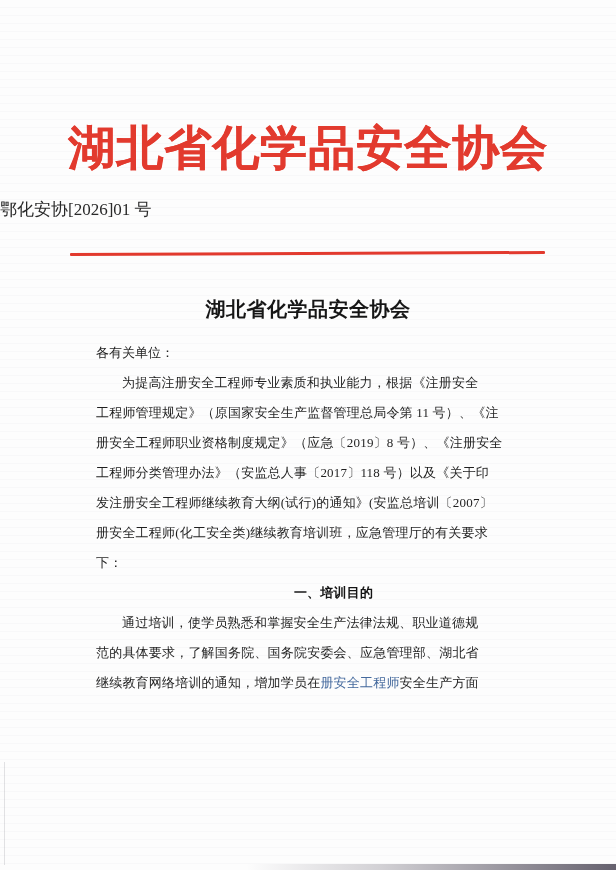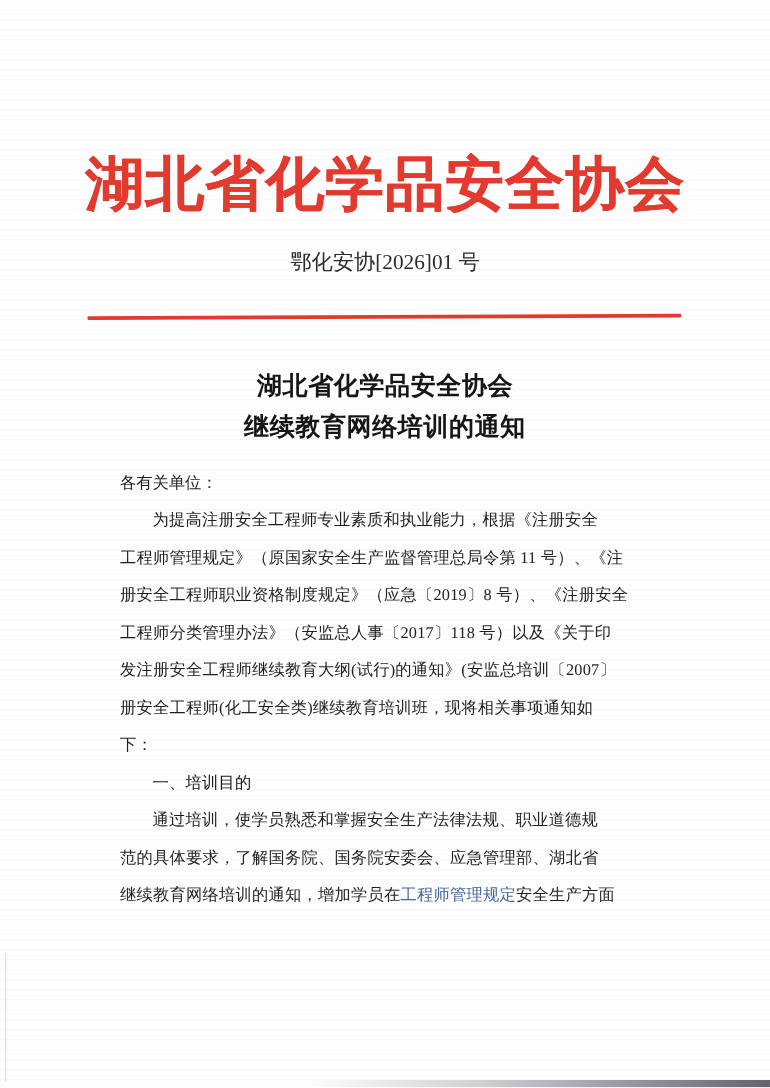--- a/index.html
+++ b/index.html
@@ -24,21 +24,20 @@
     font-size: 47px;
     line-height: 60px;
     font-weight: bold;
     letter-spacing: 1px;
     color: var(--accent-red, #e23a2e);
     white-space: nowrap;
     text-shadow: 0.5px 0 0 var(--accent-red, #e23a2e);
   }
   .doc-number {
     margin-top: 22px;
-    text-align: center;
     font-size: 17px;
     line-height: 20px;
     color: #2a2a2a;
     white-space: nowrap;
   }
   .divider {
     margin: 32px 71px 0 70px;
     height: 3px;
     background: var(--accent-red, #e23a2e);
     transform: rotate(-0.25deg);
@@ -63,21 +62,21 @@
   .salutation {
     line-height: 30px;
     white-space: nowrap;
   }
   .body-line {
     line-height: 30px;
     white-space: nowrap;
     letter-spacing: 0.2px;
   }
   .body-line.indent { text-indent: 2em; }
-  .body-line.bold { font-weight: normal; color: #141414; }
+  .body-line.bold { font-weight: bold; color: #141414; text-align: center; }
   .bottom-shadow {
     position: absolute;
     left: 0; right: 0; bottom: 0;
     height: 6px;
     background: linear-gradient(to right,
       rgba(120,115,125,0) 0%,
       rgba(120,115,125,0) 40%,
       rgba(110,105,118,0.3) 62%,
       rgba(75,70,85,0.85) 100%);
   }
@@ -93,35 +92,34 @@
 
 <div class="page">
   <div class="org-title">湖北省化学品安全协会</div>
 
   <div class="doc-number">鄂化安协[2026]01 号</div>
 
   <div class="divider"></div>
 
   <div class="doc-title">
       <div class="title-line">湖北省化学品安全协会</div>
-      <div class="title-line">继续教育网络培训的通知</div>
     </div>
 
   <div class="content">
     <div class="salutation">各有关单位：</div>
     <div>
         <div class="body-line indent">为提高注册安全工程师专业素质和执业能力，根据《注册安全</div>
         <div class="body-line">工程师管理规定》（原国家安全生产监督管理总局令第 11 号）、《注</div>
         <div class="body-line">册安全工程师职业资格制度规定》（应急〔2019〕8 号）、《注册安全</div>
         <div class="body-line">工程师分类管理办法》（安监总人事〔2017〕118 号）以及《关于印</div>
         <div class="body-line">发注册安全工程师继续教育大纲(试行)的通知》(安监总培训〔2007〕</div>
-        <div class="body-line">册安全工程师(化工安全类)继续教育培训班，现将相关事项通知如</div>
+        <div class="body-line">册安全工程师(化工安全类)继续教育培训班，应急管理厅的有关要求</div>
         <div class="body-line">下：</div>
         <div class="body-line indent bold">一、培训目的</div>
         <div class="body-line indent">通过培训，使学员熟悉和掌握安全生产法律法规、职业道德规</div>
         <div class="body-line">范的具体要求，了解国务院、国务院安委会、应急管理部、湖北省</div>
-        <div class="body-line"><span>继续教育网络培训的通知，增加学员在</span><span style="color: rgb(68, 105, 157);">工程师管理规定</span><span>安全生产方面</span></div>
+        <div class="body-line"><span>继续教育网络培训的通知，增加学员在</span><span style="color: rgb(68, 105, 157);">册安全工程师</span><span>安全生产方面</span></div>
       </div>
   </div>
 
   <div class="left-edge"></div>
   <div class="bottom-shadow"></div>
 </div>
 
 </body></html>

